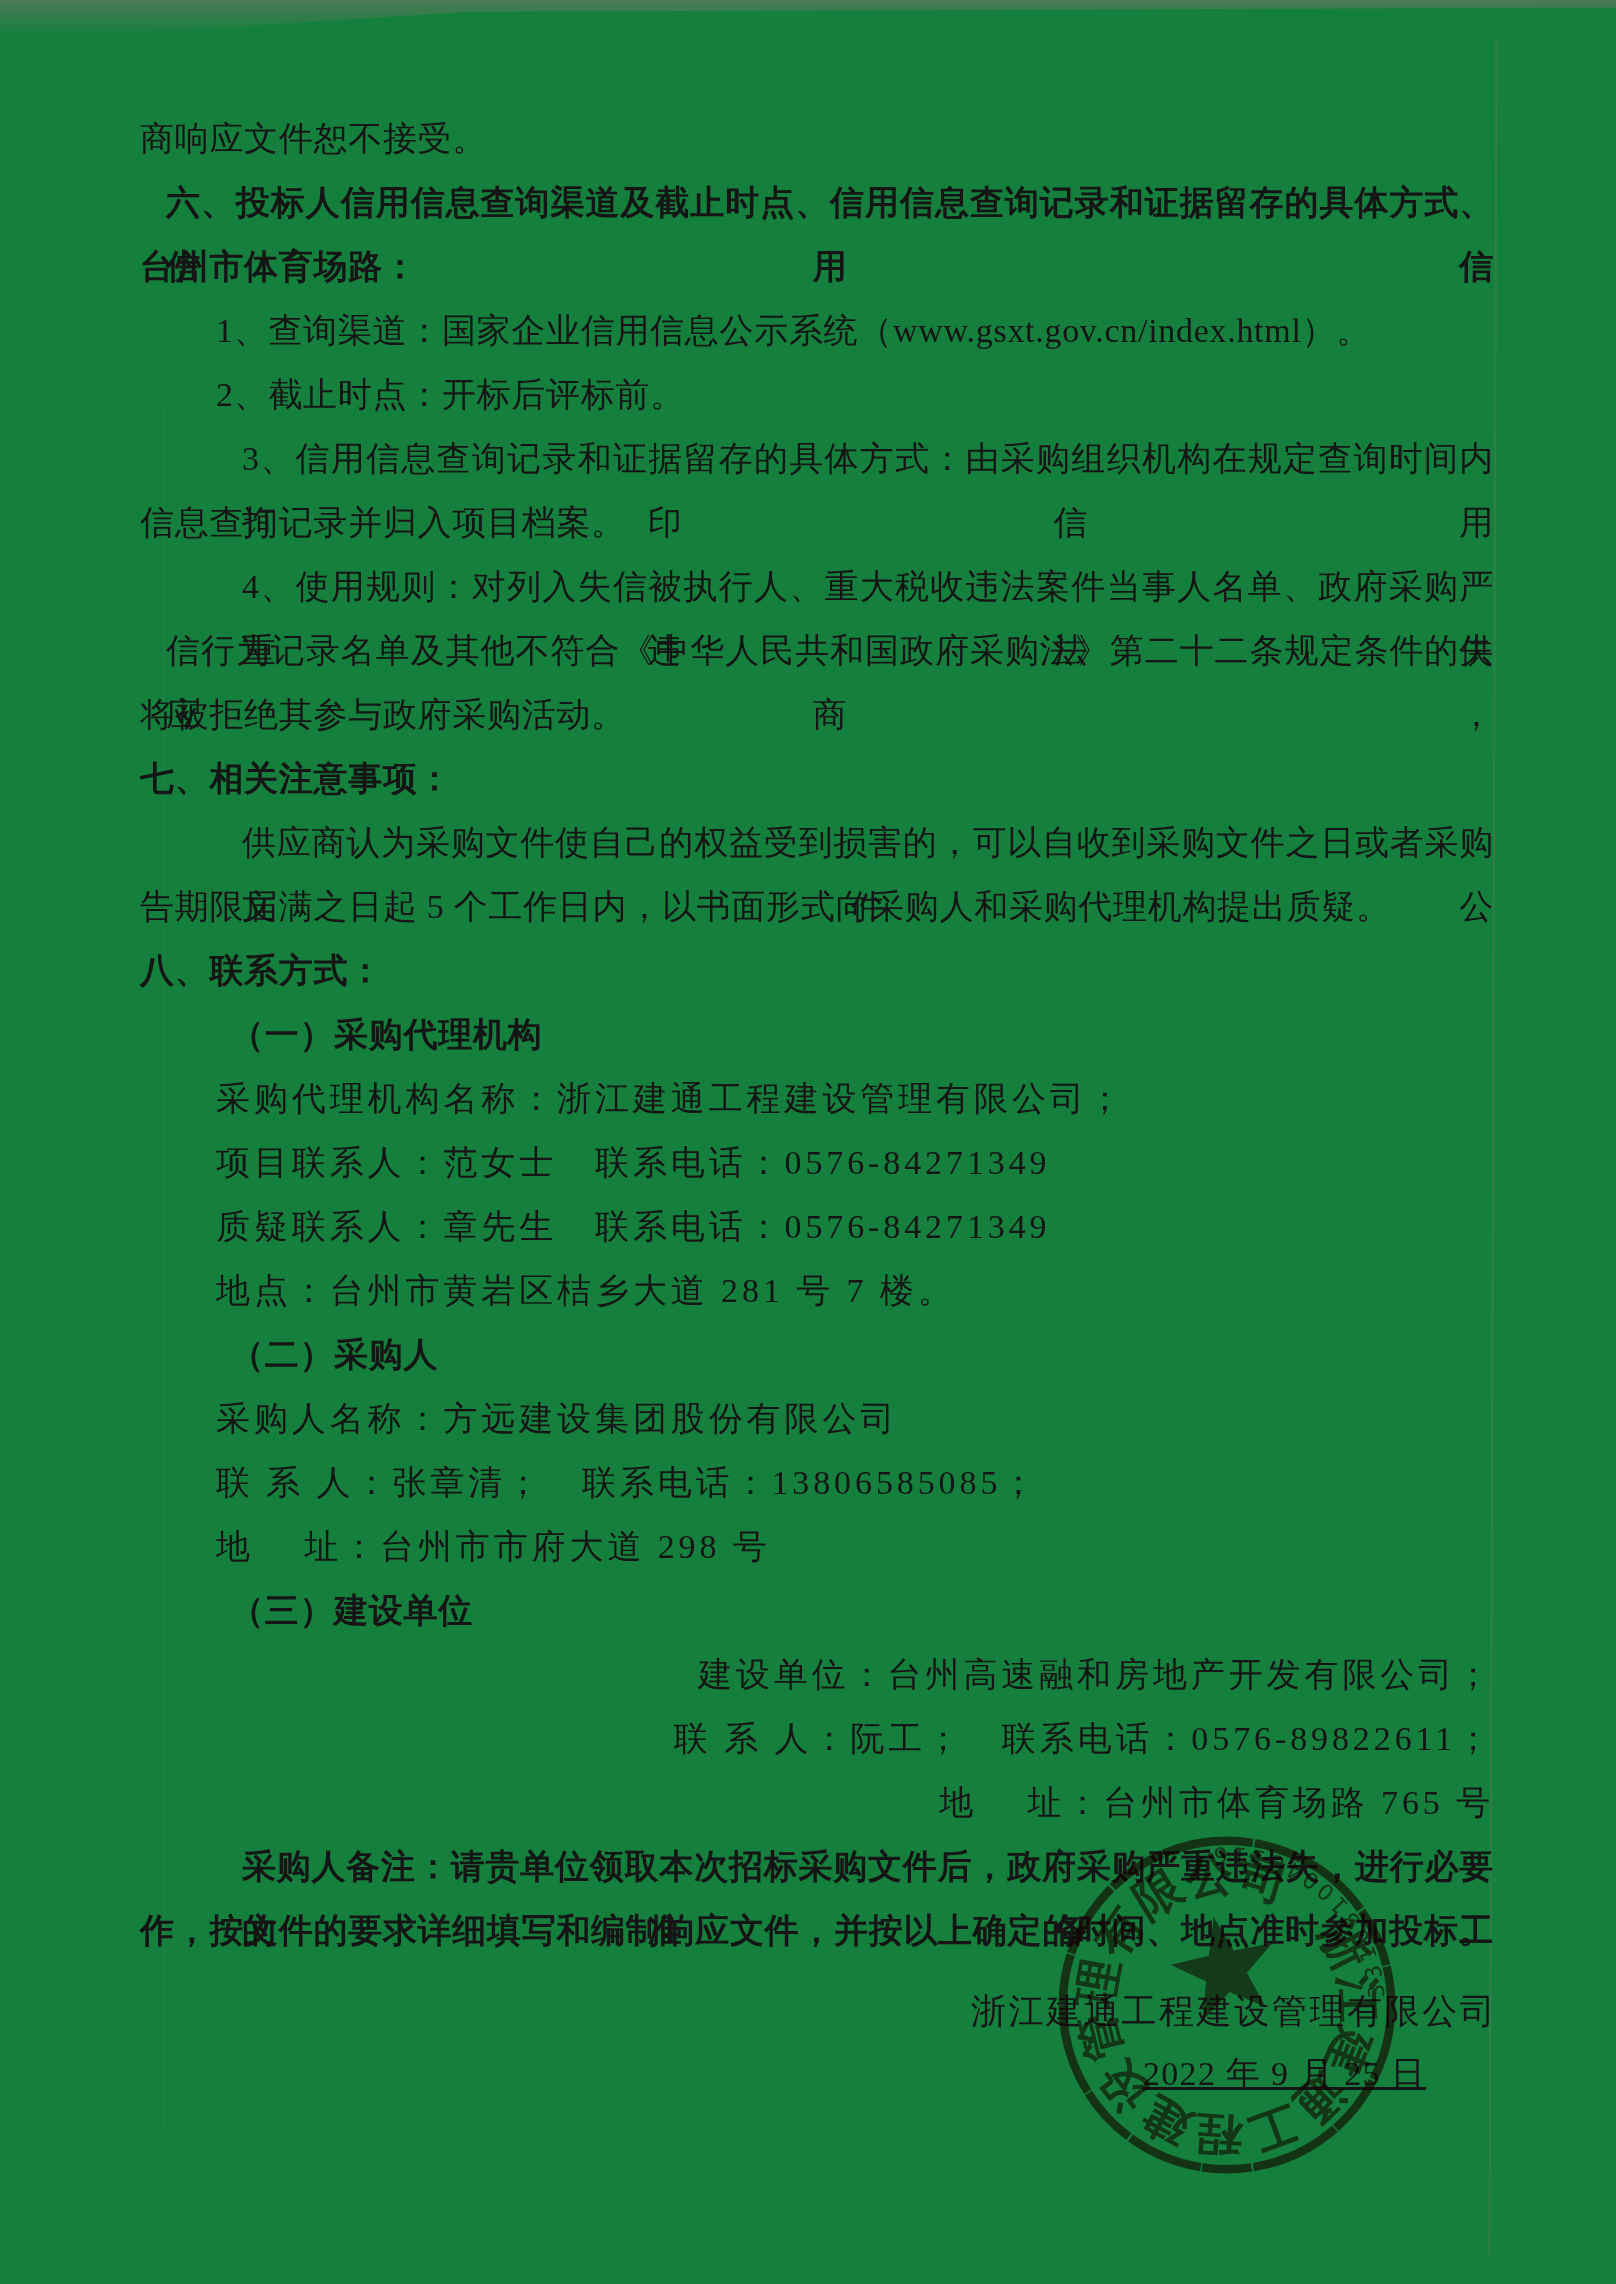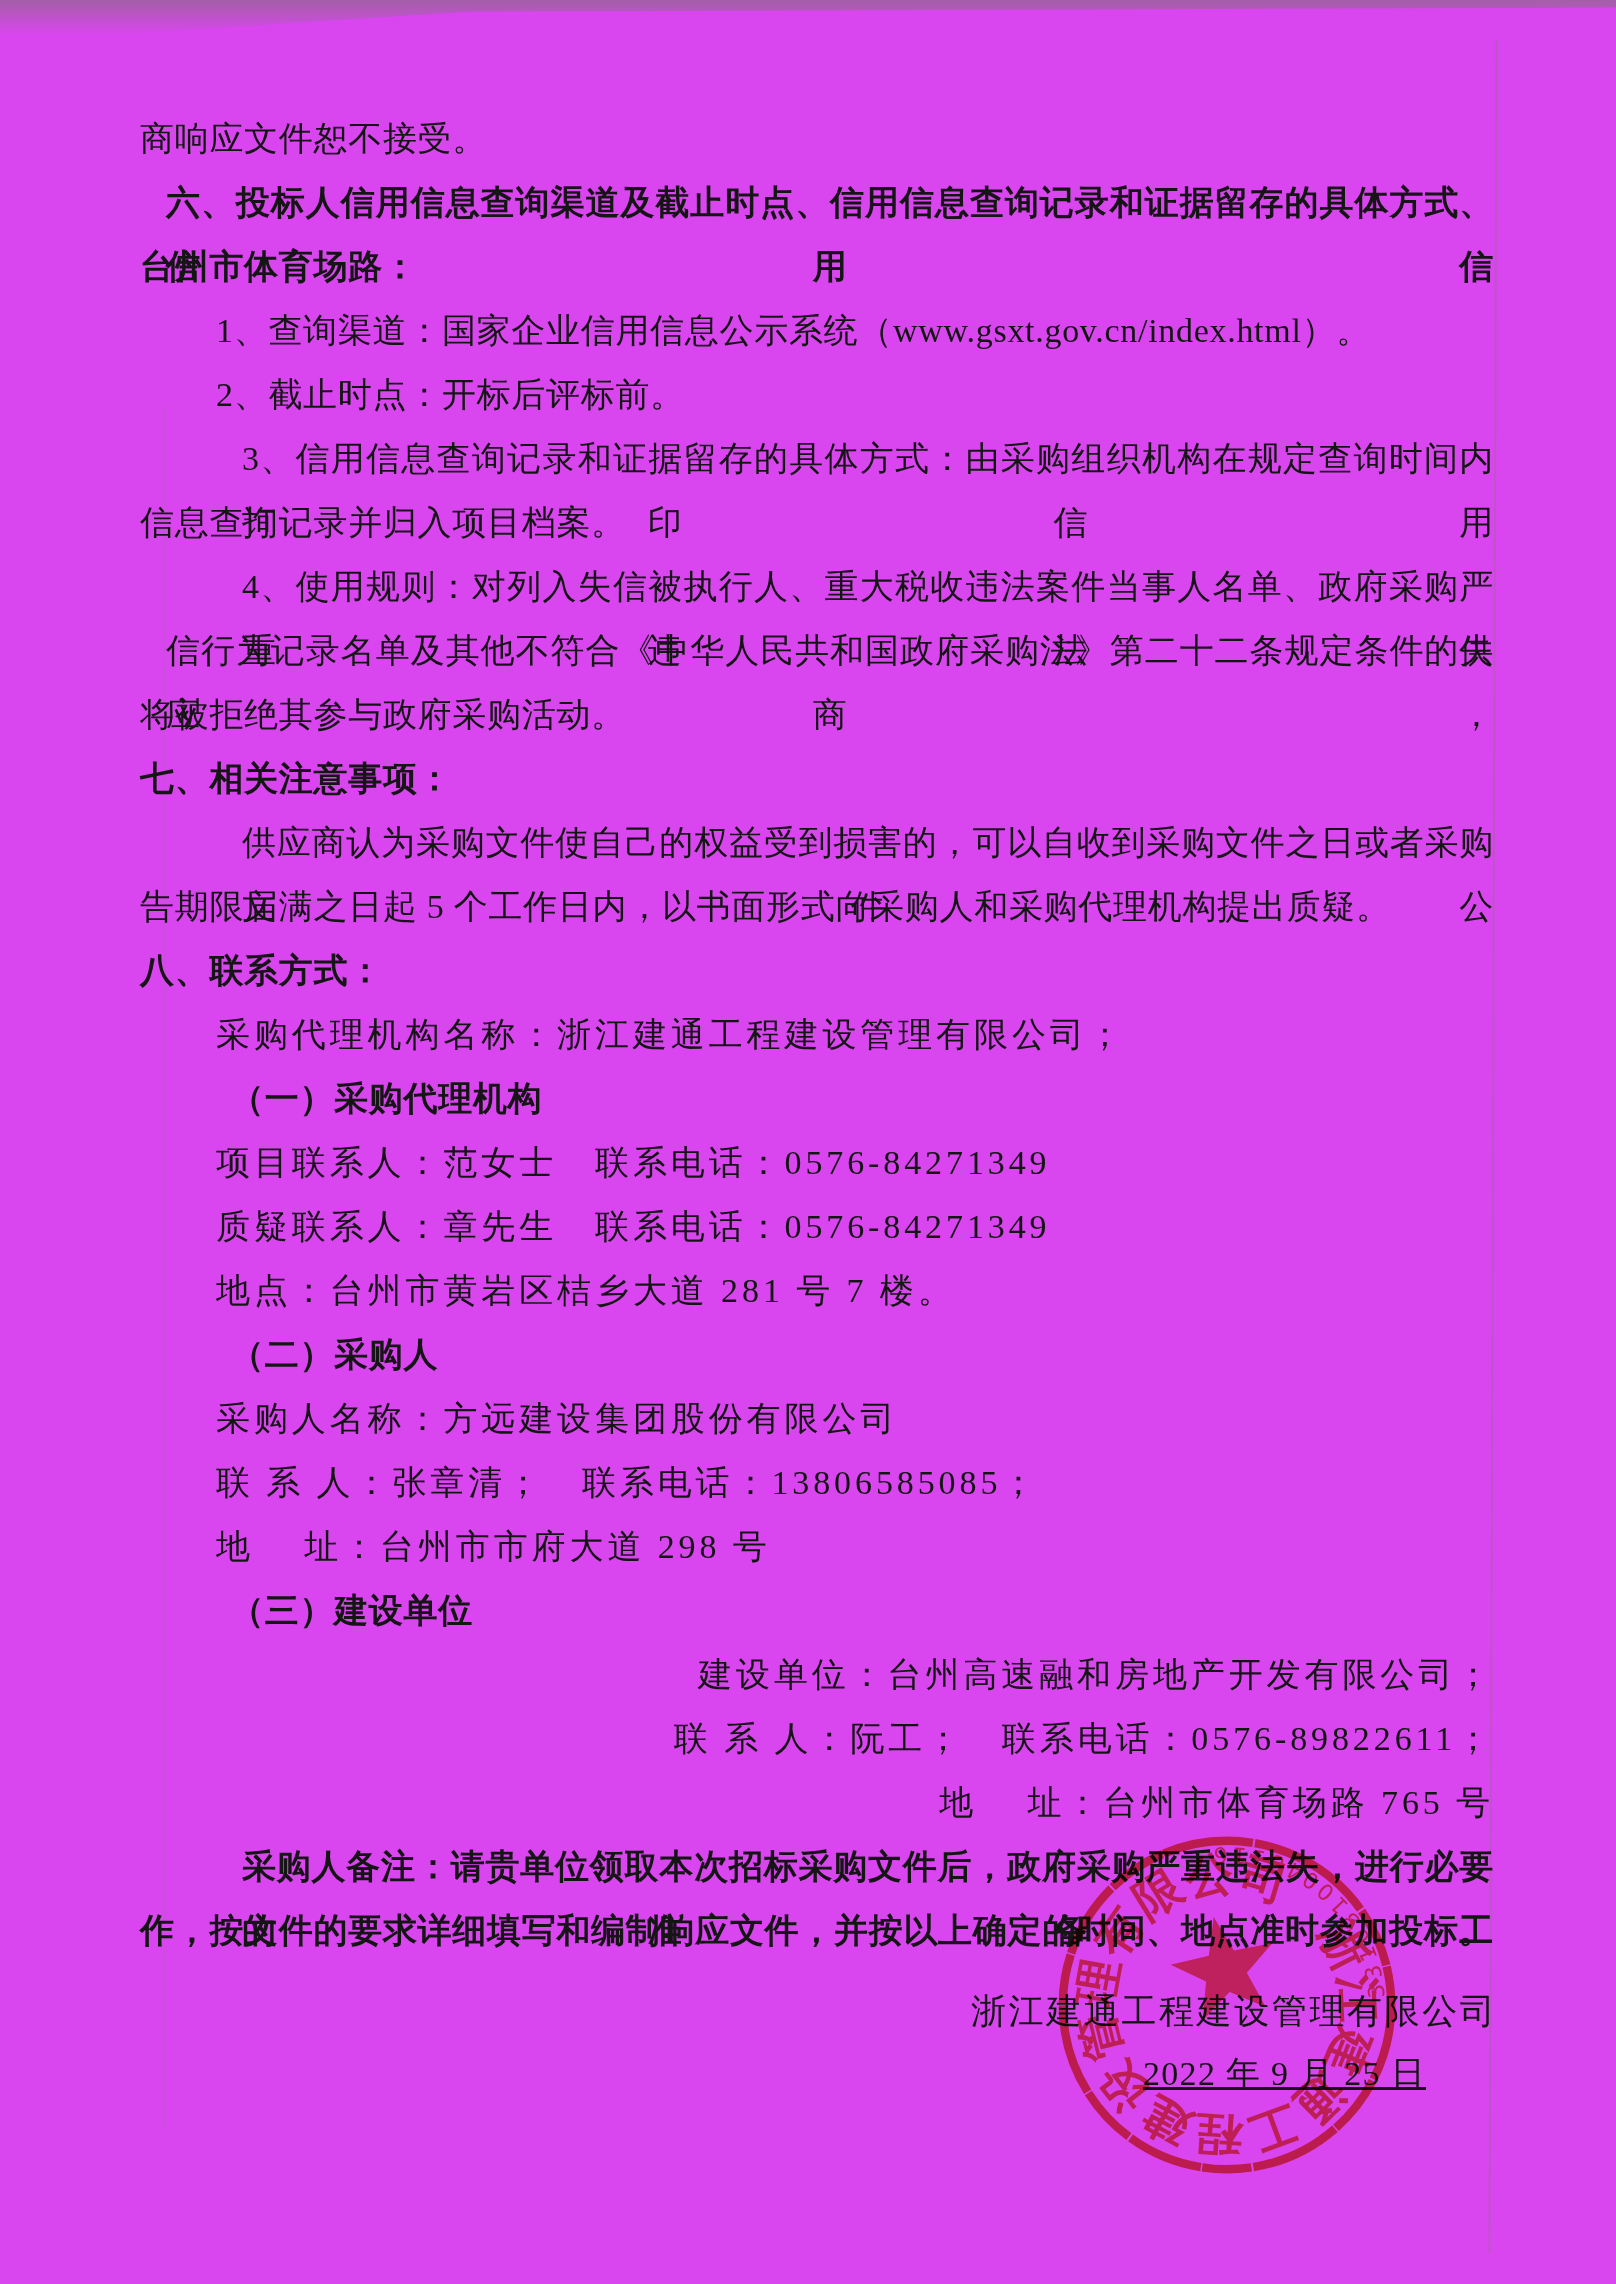--- a/index.html
+++ b/index.html
@@ -1,19 +1,19 @@
 <!DOCTYPE html>
 <html style="font-size:10.4px"><head>
 <meta charset="utf-8">
 <style>
   html,body { margin:0; padding:0; background:#e9e7e2; }
   .page {
     position:relative;
     width:1616px; height:2284px;
-    background:#d946ef;
+    background:#15803d;
     overflow:hidden;
     font-family:"Liberation Serif","DejaVu Serif",serif;
     color:#151515;
   }
   
   .scan-edge-top {
     position:absolute; left:0; top:0; width:100%; height:42px;
     background:linear-gradient(to bottom, rgba(120,116,108,0.55), rgba(248,246,241,0) 85%);
     clip-path:polygon(0 0, 100% 0, 100% 18%, 29% 28%, 0 100%);
     pointer-events:none;
@@ -71,22 +71,22 @@
     <div class="ln ind2">2、截止时点：开标后评标前。</div>
     <div class="ln ind2 just">3、信用信息查询记录和证据留存的具体方式：由采购组织机构在规定查询时间内打印信用</div>
     <div class="ln">信息查询记录并归入项目档案。</div>
     <div class="ln ind2 just">4、使用规则：对列入失信被执行人、重大税收违法案件当事人名单、政府采购严重违法失</div>
     <div class="ln just">信行为记录名单及其他不符合《中华人民共和国政府采购法》第二十二条规定条件的供应商，</div>
     <div class="ln">将被拒绝其参与政府采购活动。</div>
     <div class="ln bold">七、相关注意事项：</div>
     <div class="ln ind2 just">供应商认为采购文件使自己的权益受到损害的，可以自收到采购文件之日或者采购文件公</div>
     <div class="ln">告期限届满之日起 5 个工作日内，以书面形式向采购人和采购代理机构提出质疑。</div>
     <div class="ln bold">八、联系方式：</div>
+    <div class="ln indh bold">（一）采购代理机构</div>
     <div class="ln ind2 sp">采购代理机构名称：浙江建通工程建设管理有限公司；</div>
-    <div class="ln indh bold">（一）采购代理机构</div>
     <div class="ln ind2 sp">项目联系人：范女士　联系电话：0576-84271349</div>
     <div class="ln ind2 sp">质疑联系人：章先生　联系电话：0576-84271349</div>
     <div class="ln ind2 sp">地点：台州市黄岩区桔乡大道 281 号 7 楼。</div>
     <div class="ln indh bold">（二）采购人</div>
     <div class="ln ind2 sp">采购人名称：方远建设集团股份有限公司</div>
     <div class="ln ind2 sp">联 系 人：张章清；　联系电话：13806585085；</div>
     <div class="ln ind2 sp">地　 址：台州市市府大道 298 号</div>
     <div class="ln indh bold">（三）建设单位</div>
     <div class="ln ind19 sp">建设单位：台州高速融和房地产开发有限公司；</div>
     <div class="ln ind19 sp">联 系 人：阮工；　联系电话：0576-89822611；</div>

